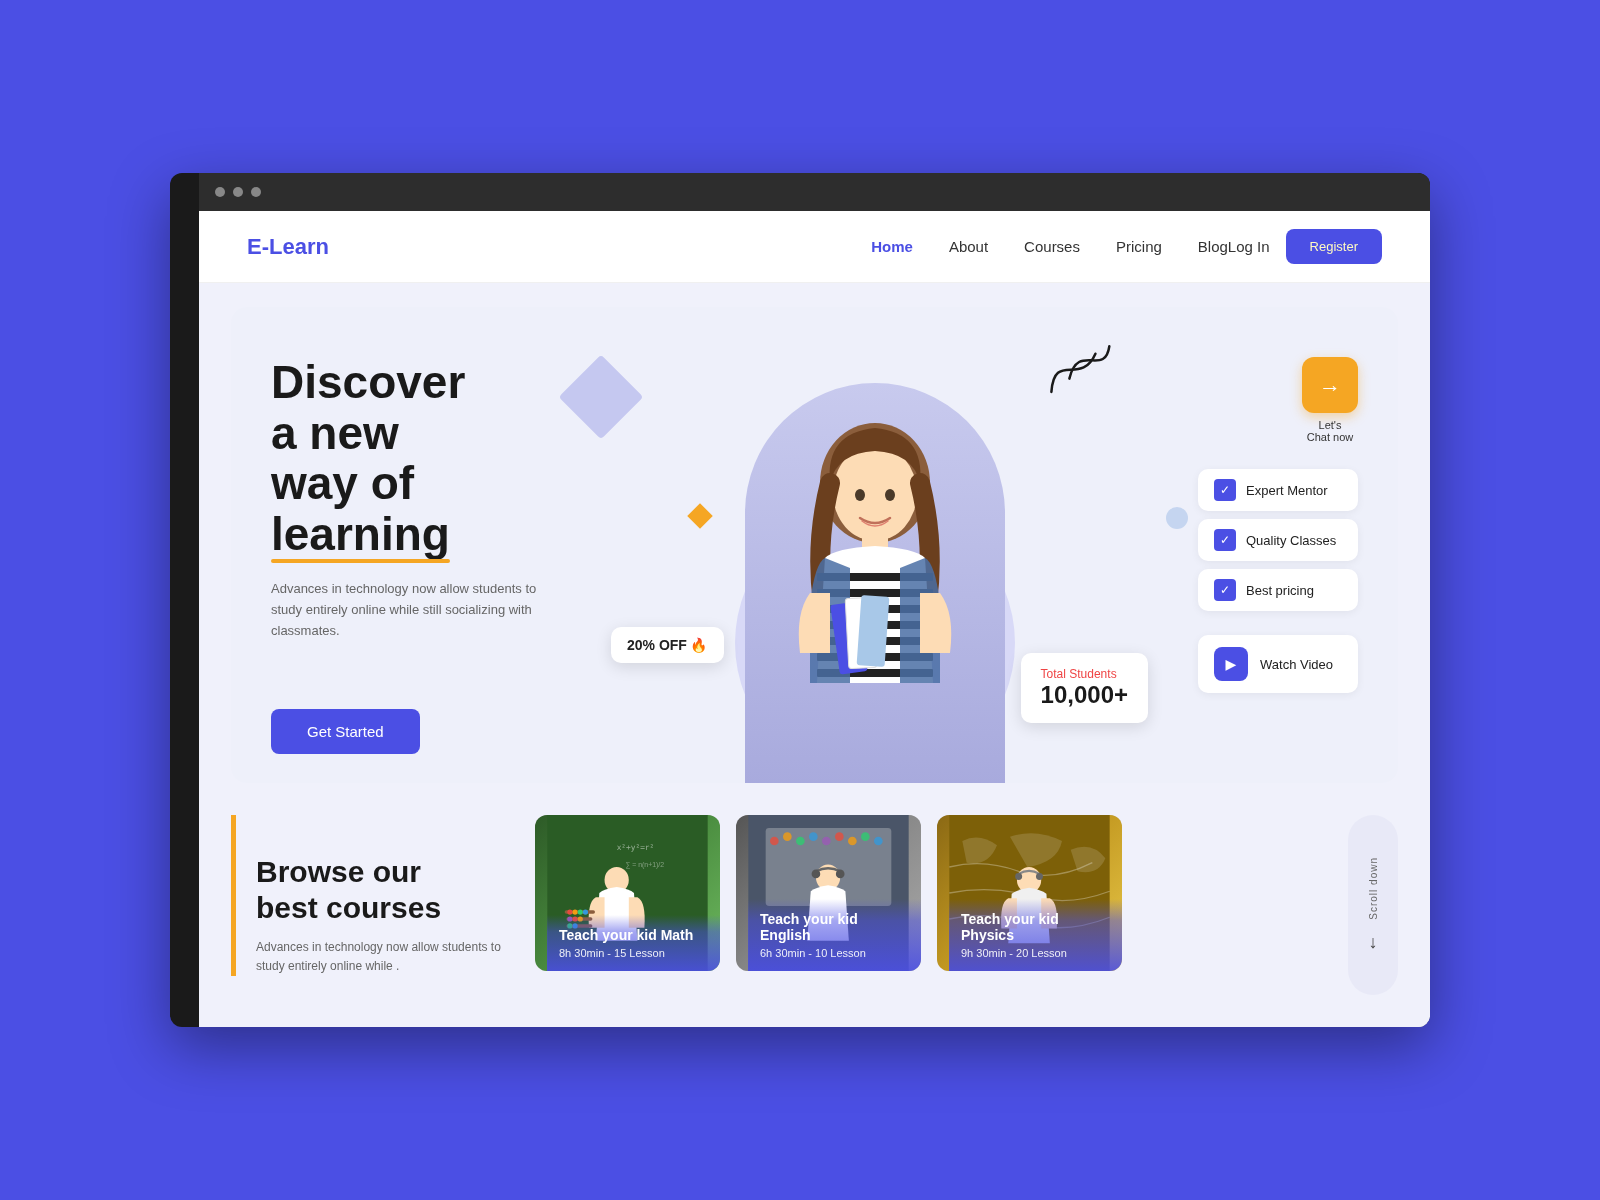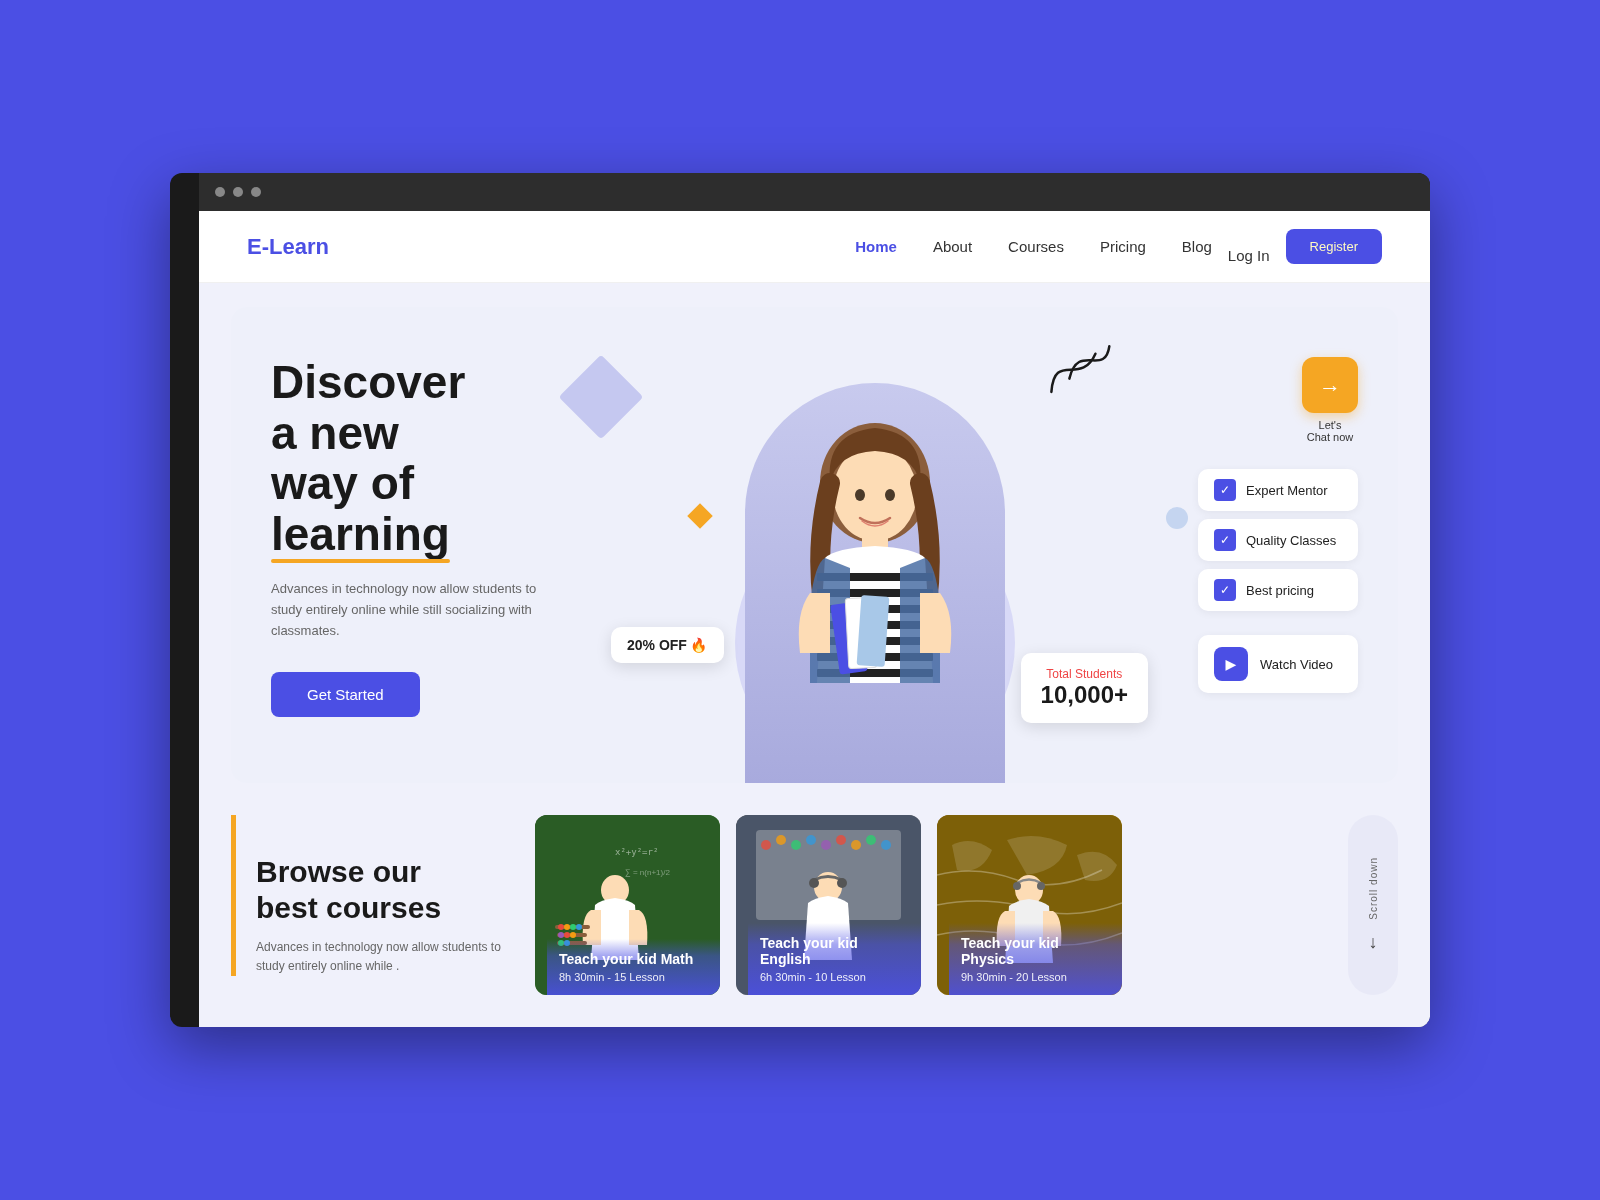--- a/index.html
+++ b/index.html
@@ -75,23 +75,22 @@
       font-size: 15px;
     }
 
     .nav-links a.active {
       color: #4B4FE4;
       font-weight: 600;
     }
 
     .nav-actions {
       display: flex;
-      align-items: flex-end;
+      align-items: center;
       gap: 16px;
-      margin-left: 16px;
     }
 
     .btn-login {
       background: none;
       border: none;
       font-size: 15px;
       color: #333;
       cursor: pointer;
       font-family: inherit;
     }
@@ -173,30 +172,30 @@
     .btn-get-started {
       background: #4B4FE4;
       color: #fff;
       border: none;
       border-radius: 8px;
       padding: 14px 36px;
       font-size: 15px;
       cursor: pointer;
       font-family: inherit;
       font-weight: 500;
+      margin-top: 37px;
     }
 
     
     .hero-center {
       flex: 1;
       position: relative;
       display: flex;
       align-items: flex-end;
       justify-content: center;
-      text-align: center;
     }
 
     
     .student-placeholder {
       width: 320px;
       height: 420px;
       position: relative;
       bottom: 0;
     }
 
@@ -450,21 +449,21 @@
       gap: 16px;
       flex: 1;
     }
 
     .course-card {
       border-radius: 12px;
       overflow: hidden;
       width: 185px;
       flex-shrink: 0;
       position: relative;
-      height: 180px;
+      height: 156px;
       background: #ccc;
     }
 
     .course-card-bg {
       width: 100%;
       height: 100%;
       position: relative;
     }
 
     

